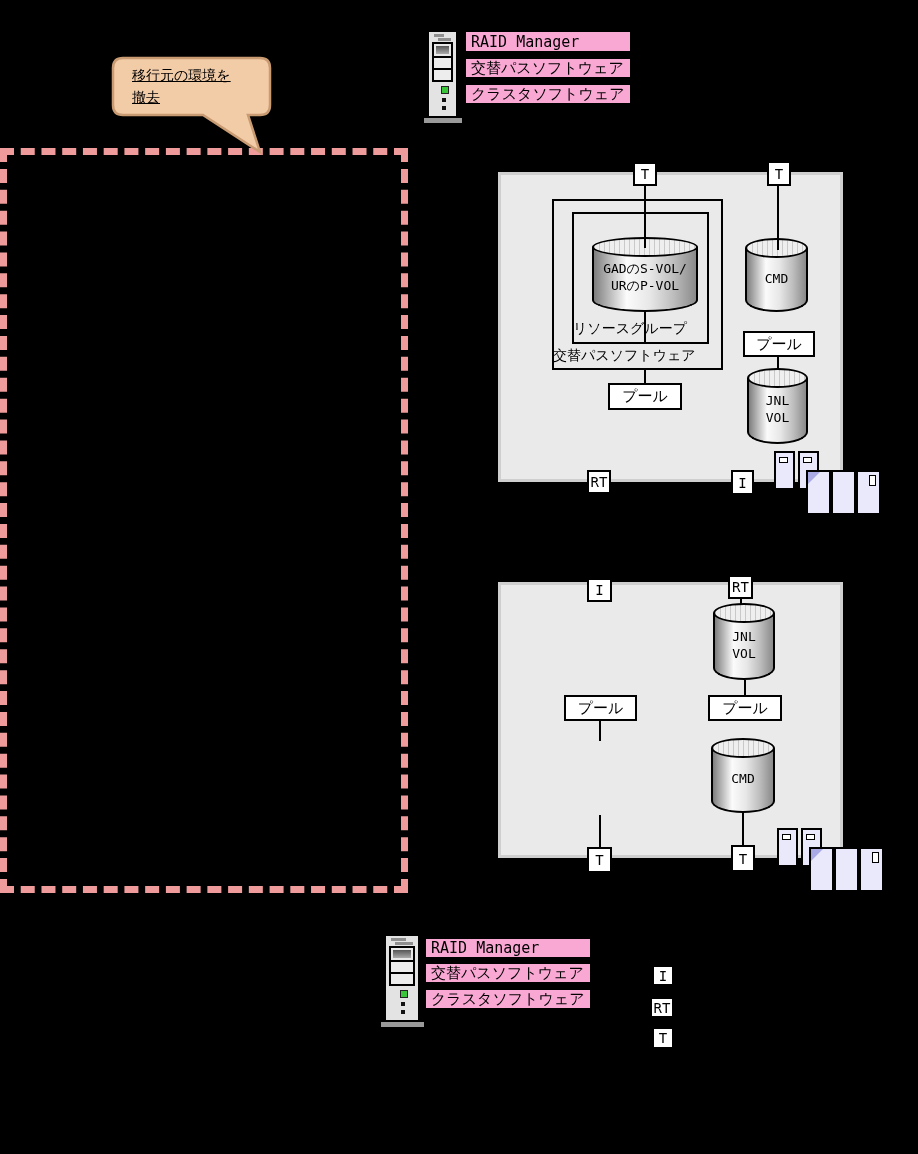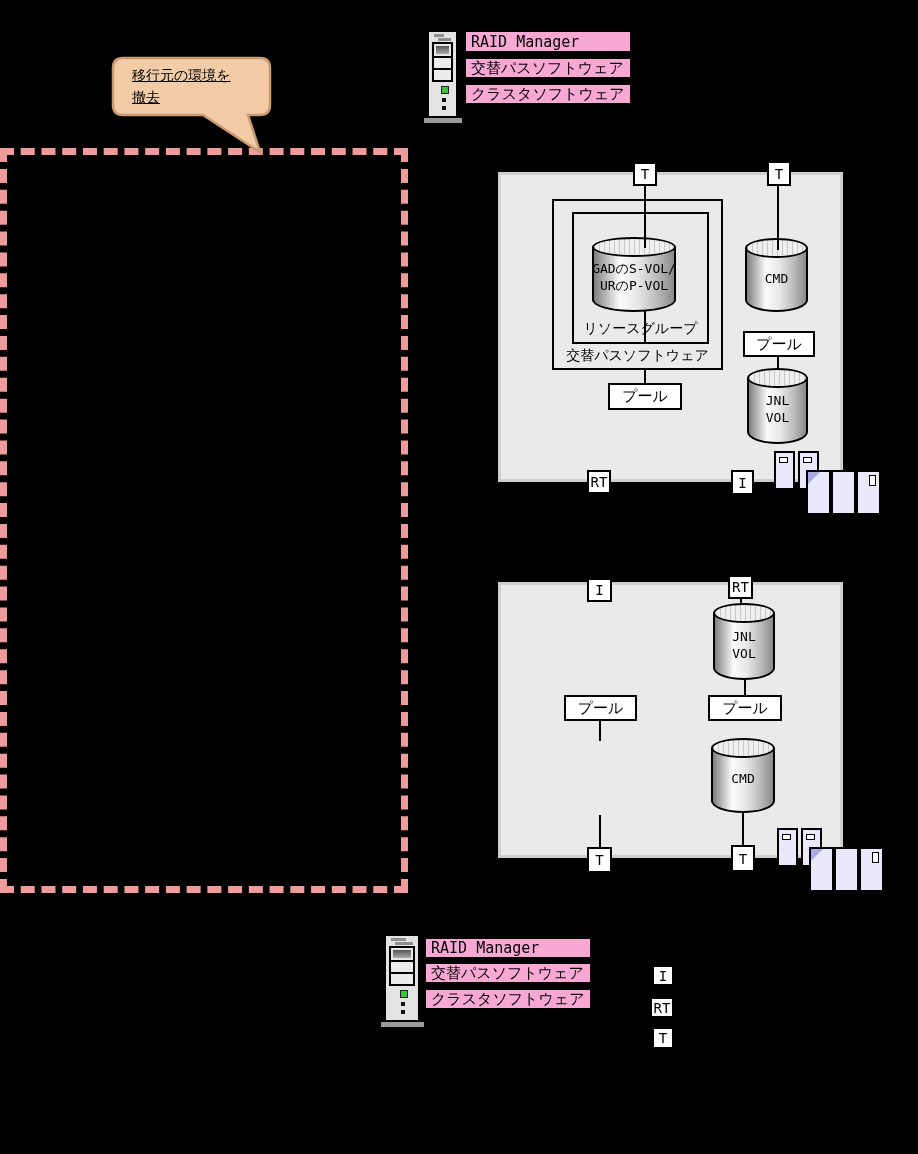--- a/index.html
+++ b/index.html
@@ -16,21 +16,21 @@
   
   .callout-text{
     font-size:14px; line-height:22px; white-space:pre-line; z-index:6;text-decoration:underline;
   }
 
   
   .sbox{background:#EAEAEA; border:3px solid #CFCFCF;}
 
   
   .frame{border:2px solid #000; background:transparent;}
-  .frame-label{font-size:14px; text-align:center; white-space:nowrap; z-index:4;}
+  .frame-label{font-size:14px; white-space:nowrap; z-index:4;}
 
   
   .vline{width:2px; background:#000; z-index:5;}
 
   
   .port{
     background:#fff; border:2px solid #000; z-index:7;
     display:flex; align-items:center; justify-content:center;
     font-size:14px;
   }
@@ -128,21 +128,21 @@
   <div class="abs vline" style="left:777px; top:186px; height:64px;"></div>
   <div class="abs vline" style="left:644px; top:310px; height:34px;"></div>
   <div class="abs vline" style="left:644px; top:370px; height:13px;"></div>
   <div class="abs vline" style="left:777px; top:356px; height:14px;"></div>
 
   <div class="abs frame" style="left:552px; top:199px; width:171px; height:171px;"></div>
   <div class="abs frame" style="left:572px; top:212px; width:137px; height:132px;"></div>
   <div class="abs frame-label" style="left:573px; top:320px; width:135px;">リソースグループ</div>
   <div class="abs frame-label" style="left:553px; top:347px; width:169px;">交替パスソフトウェア</div>
 
-  <div class="abs cyl" style="left:592px; top:237px; width:84px; height:75px;">
+  <div class="abs cyl" style="left:592px; top:237px; width:106px; height:75px;">
     <div class="cyl-top"></div>
       <div class="cyl-body"></div>
     <div class="cyl-label" style="top:23px;">GADのS-VOL/
 URのP-VOL</div>
   </div>
 
   <div class="abs cyl" style="left:745px; top:238px; width:63px; height:74px;">
     <div class="cyl-top"></div>
       <div class="cyl-body"></div>
     <div class="cyl-label" style="top:32px;">CMD</div>

